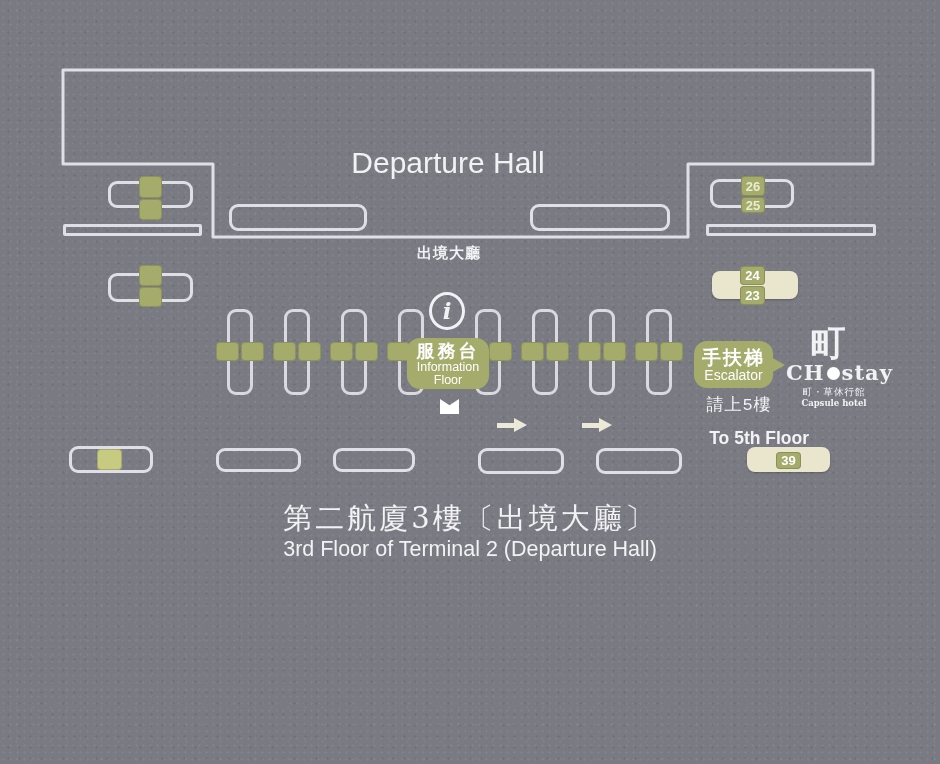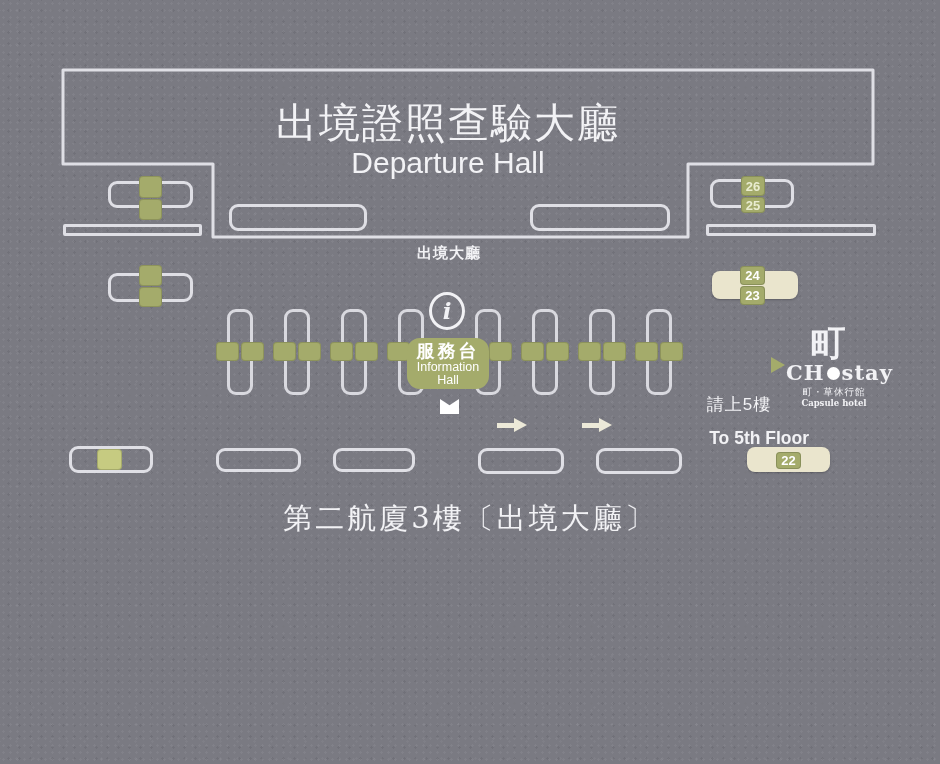--- a/index.html
+++ b/index.html
@@ -68,21 +68,21 @@
     clip-path:polygon(0 0,50% 42%,100% 0,100% 100%,0 100%);
   }
   .esc-bubble{left:694px;top:341px;width:79px;height:47px;}
   .esc-bubble .zh{font-size:19px;letter-spacing:2px;line-height:21px;}
   .esc-bubble .en{font-size:14px;line-height:15px;}
   .esc-tail{
     left:771px;top:357px;width:0;height:0;z-index:5;
     border-left:14px solid #a4ab6b;border-top:8px solid transparent;border-bottom:8px solid transparent;
   }
   .dir-zh{left:679px;top:393px;width:120px;text-align:center;font-size:17px;z-index:2;
-    font-family:Liberation Sans, sans-serif;letter-spacing:1px;}
+    font-family:Liberation Mono, monospace;letter-spacing:1px;}
   .dir-en{left:669px;top:428px;width:140px;text-align:right;font-size:17.5px;font-weight:bold;z-index:2;}
   .arrow{position:absolute;z-index:2;width:30px;height:14px;}
   .arrow .shaft{position:absolute;left:0;top:4.5px;width:17px;height:5px;background:#ece9d8;}
   .arrow .head{position:absolute;left:17px;top:0;width:0;height:0;
     border-left:13px solid #ece9d8;border-top:7px solid transparent;border-bottom:7px solid transparent;}
   .logo-glyph{left:805px;top:320px;width:46px;text-align:center;font-size:35px;z-index:2;
     font-family:"DejaVu Serif", serif;font-weight:bold;}
   .logo-brand{left:786px;top:360px;width:96px;text-align:center;z-index:2;
     font-family:"DejaVu Serif", serif;font-weight:bold;font-size:21px;letter-spacing:1px;white-space:nowrap;}
   .logo-dot{display:inline-block;width:13px;height:13px;border-radius:50%;background:#ffffff;margin:0 2px;}
@@ -142,40 +142,43 @@
       <div class="booth" style="left: 646px; top: 309px; width: 26px; height: 86px;"></div>
       <div class="gblock" style="left: 635px; top: 342px; width: 23px; height: 19px;"></div>
       <div class="gblock" style="left: 660px; top: 342px; width: 23px; height: 19px;"></div>
       <div class="gblock" style="left: 139px; top: 176px; width: 23px; height: 22px;"></div>
       <div class="gblock" style="left: 139px; top: 199px; width: 23px; height: 21px;"></div>
       <div class="gblock" style="left: 139px; top: 265px; width: 23px; height: 21px;"></div>
       <div class="gblock" style="left: 139px; top: 287px; width: 23px; height: 20px;"></div>
       <div class="gblock light" style="left: 97px; top: 449px; width: 25px; height: 21px;"></div>
     </div>
 
-  <div class="abs title-zh">出境證照查驗大廳</div>
   <div class="abs title-en">Departure Hall</div>
   <div class="abs hall-label">出境大廳</div>
 
   <div class="gnum pale" style="left:741px;top:176px;width:24px;height:20px">26</div>
   <div class="gnum pale" style="left:741px;top:197px;width:24px;height:16px">25</div>
   <div class="gnum" style="left:740px;top:266px;width:25px;height:19px">24</div>
   <div class="gnum" style="left:740px;top:286px;width:25px;height:19px">23</div>
-  <div class="gnum" style="left:776px;top:452px;width:25px;height:17px">22</div>
+  <div class="gnum" style="left:776px;top:452px;width:25px;height:17px">39</div>
 
   <div class="abs info-icon">
     <span>i</span>
   </div>
   <div class="bubble info-bubble">
     <div class="zh">服務台</div>
     <div class="en">Information</div>
-    <div class="en">Hall</div>
+    <div class="en">Floor</div>
   </div>
   <div class="abs info-tail"></div>
 
+  <div class="bubble esc-bubble">
+    <div class="zh">手扶梯</div>
+    <div class="en">Escalator</div>
+  </div>
   <div class="abs esc-tail"></div>
   <div class="abs dir-zh">請上5樓</div>
   <div class="abs dir-en">To 5th Floor</div>
 
   <div class="arrow" style="left:497px;top:418px">
     <span class="shaft"></span>
       <span class="head"></span>
   </div>
   <div class="arrow" style="left:582px;top:418px">
     <span class="shaft"></span>
@@ -183,13 +186,14 @@
   </div>
 
   <div class="abs logo-glyph">町</div>
   <div class="abs logo-brand">
     <span>CH</span><span class="logo-dot"></span><span>stay</span>
   </div>
   <div class="abs logo-zh">町・草休行館</div>
   <div class="abs logo-sub">Capsule hotel</div>
 
   <div class="abs cap-zh">第二航廈3樓〔出境大廳〕</div>
+  <div class="abs cap-en">3rd Floor of Terminal 2 (Departure Hall)</div>
 </div>
 
 </body></html>

